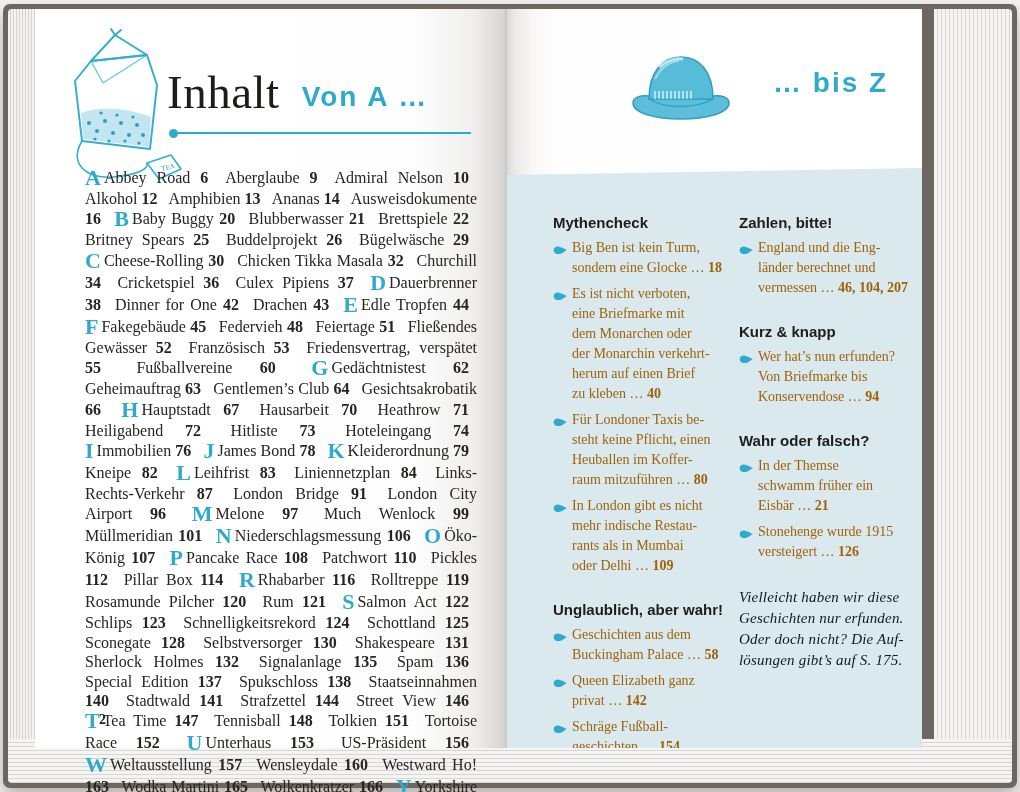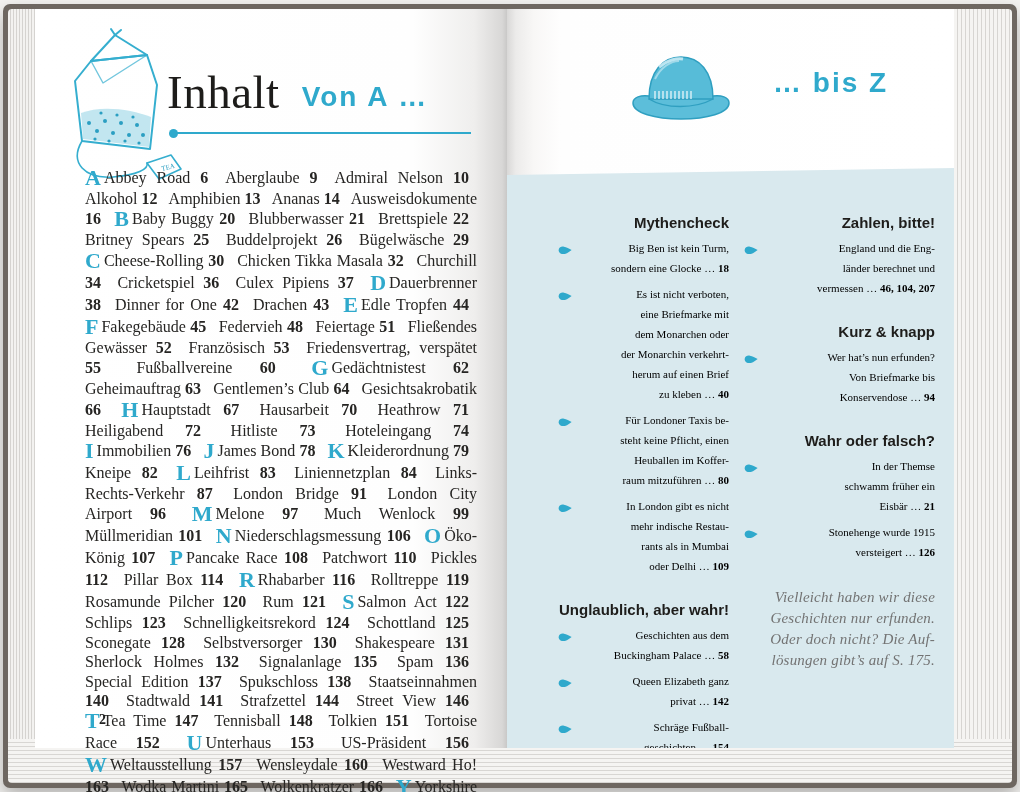--- a/index.html
+++ b/index.html
@@ -29,23 +29,22 @@
     position:absolute;left:5px;right:5px;bottom:5px;height:44px;
     border-radius:0 0 4px 4px;
     background:repeating-linear-gradient(to bottom,#f5f4f2 0 3px,#d8d6d3 3px 4px);
   }
   .page{position:absolute;top:5px;height:739px;}
   .page-left{
     left:32px;width:472px;
     background:linear-gradient(to right,#ffffff 0%,#fefefe 80%,#efeeed 93%,#d8d7d6 99%,#c9c8c7 100%);
   }
   .page-right{
-    left:504px;width:447px;
+    left:504px;width:415px;
     background:linear-gradient(to right,#d9d8d7 0%,#eceBea 2%,#f8f7f6 6%,#fefefe 12%,#ffffff 100%);
-    text-align:right;
   }
   
   .title-row{position:absolute;left:132px;top:56px;white-space:nowrap;}
   .title-black{
     font-family:"Liberation Serif",serif;font-size:47px;color:#1d1c1a;letter-spacing:.5px;text-align:right;
   }
   .title-cyan{
     font-family:"Liberation Sans",sans-serif;font-weight:bold;font-size:28px;color:#2fa9cc;
     letter-spacing:2px;margin-left:22px;vertical-align:2px;
   }
@@ -78,27 +77,27 @@
   }
   .cols{position:absolute;left:46px;top:46px;right:9px;display:flex;gap:10px;}
   .col1{width:176px;flex:none;}
   .col2{width:196px;flex:none;}
   .section{margin-bottom:25px;}
   .section h3{
     margin:0 0 7px 0;font-size:15px;color:#1e1d1b;font-family:Liberation Sans, sans-serif;
   }
   .item{
     display:grid;grid-template-columns:19px 1fr;margin-bottom:6px;
-    font-size:11px;line-height:20px;color:#000000;
+    font-size:14px;line-height:20px;color:#a16207;
   }
   .item .bullet{padding-top:4px;}
   .item .itxt{white-space:pre-line;}
   .item .pg{font-weight:bold;white-space:nowrap;}
   .footnote{
-    margin-top:1px;font-size:15px;line-height:21px;color:#737373;
+    margin-top:1px;font-size:15px;line-height:21px;color:#0f172a;
     font-style:italic;white-space:pre-line;letter-spacing:.2px;
   }
   .teabag{position:absolute;left:16px;top:14px;}
   .hat{position:absolute;left:118px;top:38px;}
 </style>
 </head>
 <body>
 
 <div class="scene">
   <div class="book">

